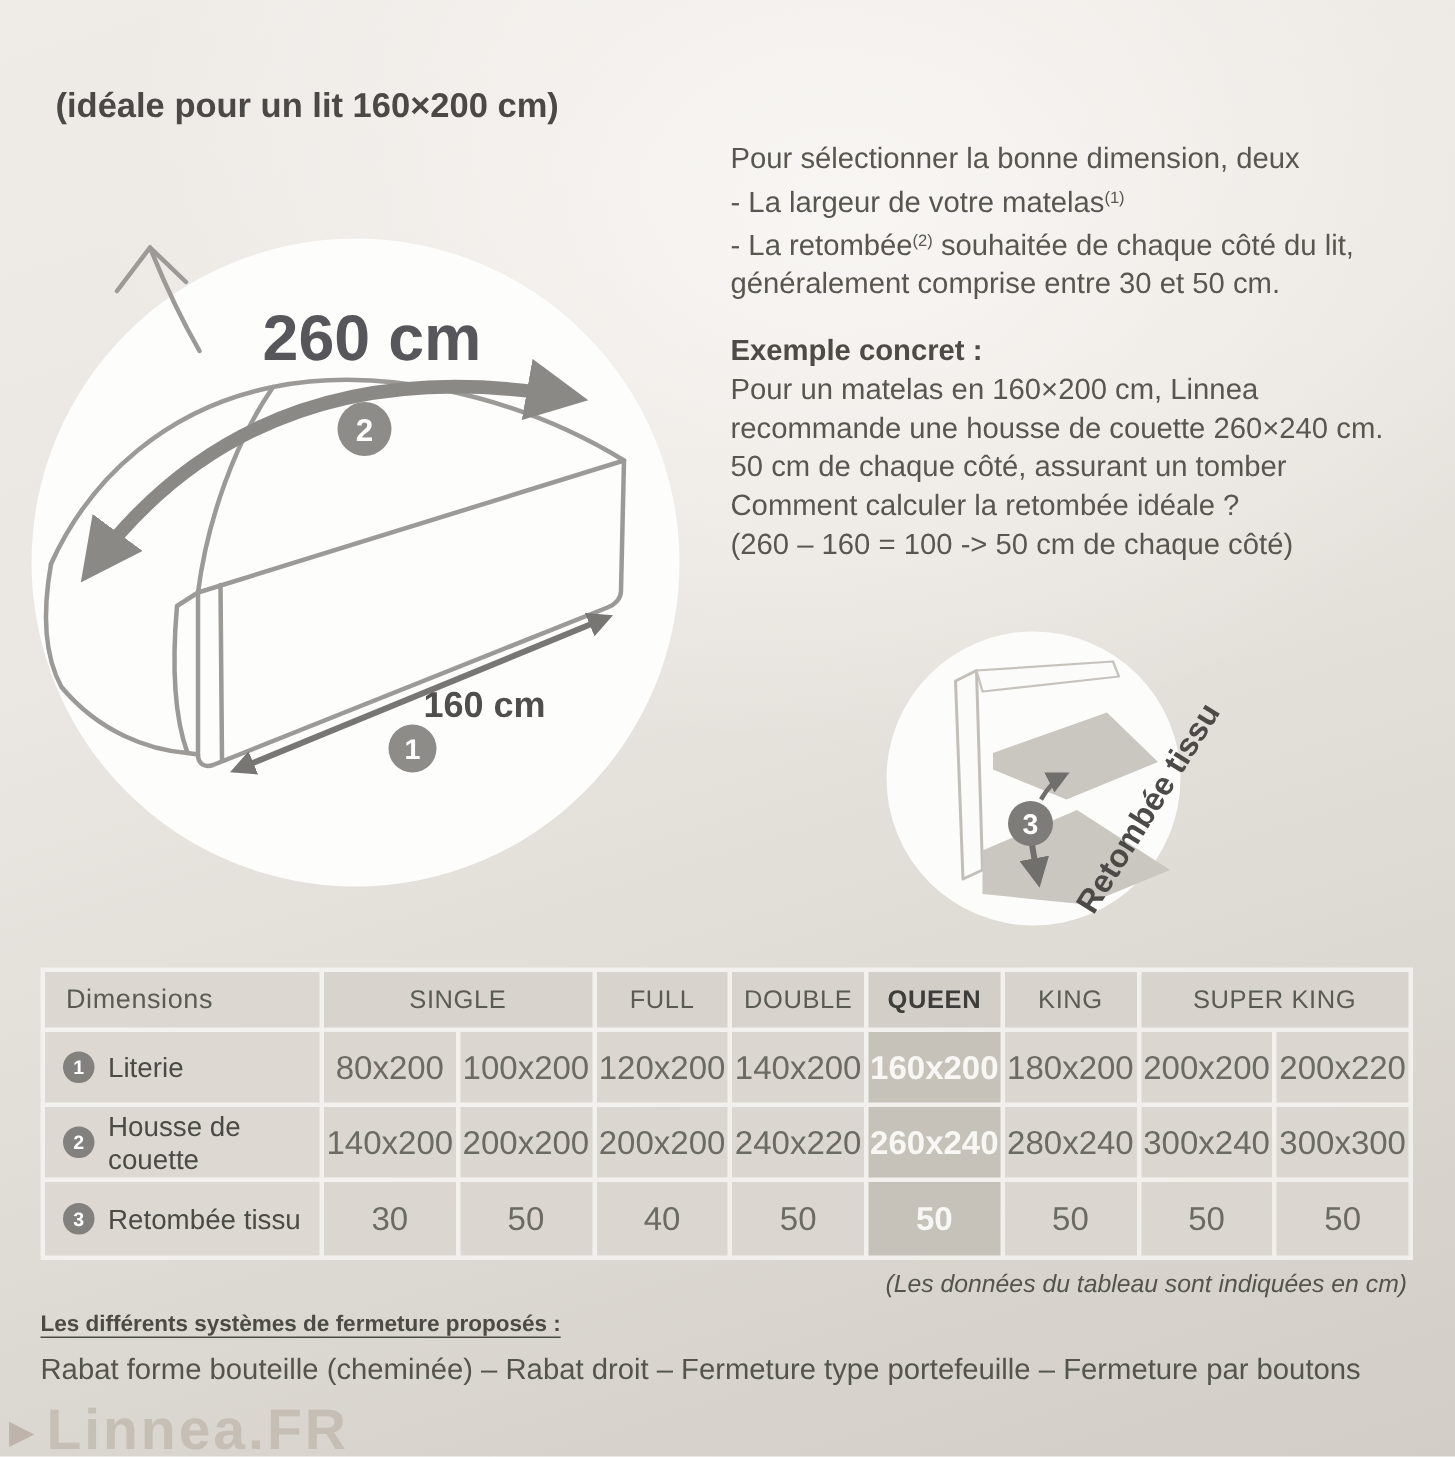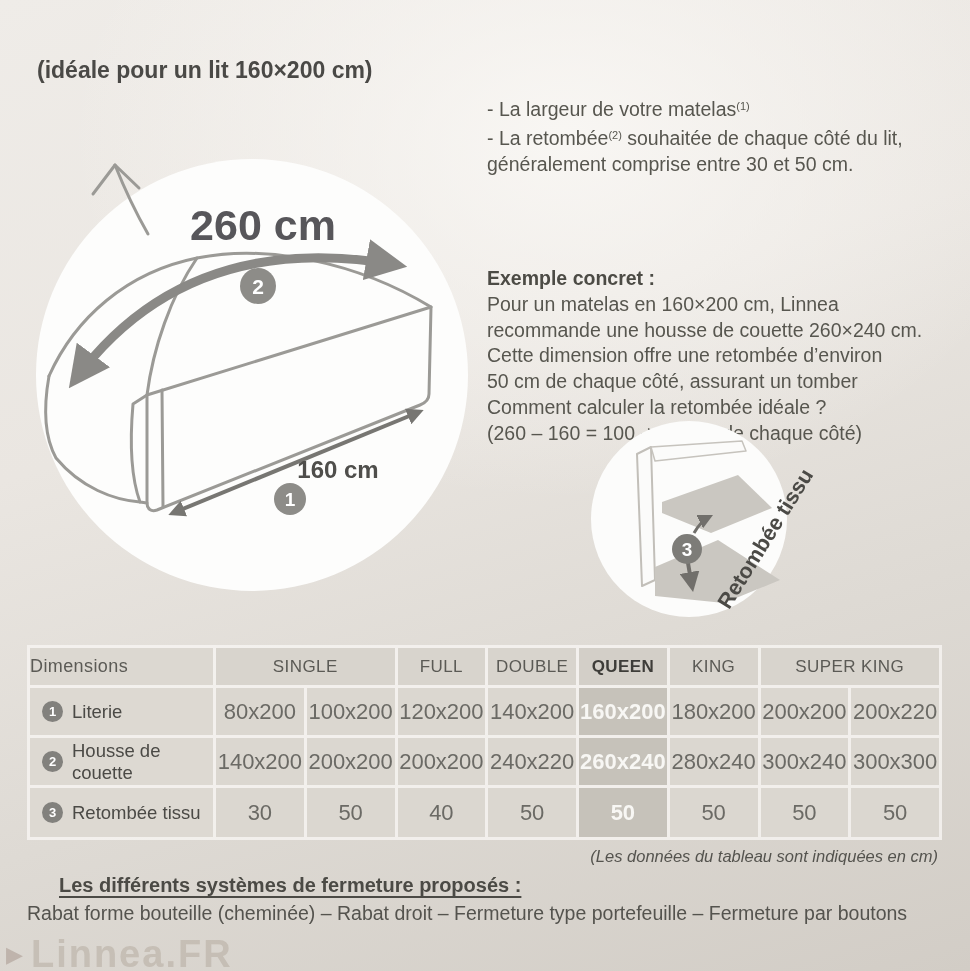--- a/index.html
+++ b/index.html
@@ -18,61 +18,61 @@
   }
   .subtitle {
     position:absolute; left:37px; top:57px;
     font-size:23px; font-weight:bold; color:#4a4946;
   }
   
   .intro { position:absolute; left:487px; top:94px; width:468px;
     font-size:19.5px; line-height:25.8px; color:#57564f; }
   .intro sup, .iline sup { font-size:11px; vertical-align:6px; }
   .example { position:absolute; left:487px; top:222px; width:468px;
-    font-size:19.5px; line-height:25.8px; color:#57564f;margin-top:44px; }
+    font-size:19.5px; line-height:25.8px; color:#57564f; }
   .ex-heading { font-weight:bold; color:#4c4b45; }
   
-  .big-circle { position:absolute; left:35px; top:158px; width:434px; height:434px; }
+  .big-circle { position:absolute; left:20px; top:158px; width:434px; height:434px; }
   
   .small-circle { position:absolute; left:590px; top:420px; width:198px; height:198px; }
   .drop-label {
     position:absolute; left:735px; top:588px; height:26px;
     font-size:21.5px; font-weight:bold; color:#4b4a46; white-space:nowrap;
     transform:rotate(-58deg); transform-origin:0% 100%;
   }
   
   .sizes-table {
     position:absolute; left:27px; top:645px; width:915px;
     display:grid; grid-template-columns:183px repeat(8, 1fr);
     grid-template-rows:37px 47px 47px 49px; gap:3px; padding:3px;
     background:rgba(247,245,242,0.8);
   }
   .th, .td, .tl { display:flex; align-items:center; justify-content:center; }
   .th { background:#d8d4cd; font-size:17px; color:#5b5a55; letter-spacing:0.4px; }
-  .th.c-dim { justify-content:flex-start; background:#dcd8d1; font-size:18px; }
+  .th.c-dim { justify-content:flex-start; padding-left:14px; background:#dcd8d1; font-size:18px; }
   .th-queen { font-weight:bold; color:#3e3d39; background:#d3cfc8; }
   .span2 { grid-column:span 2; }
   .td { background:#dbd7d0; font-size:22px; color:#6b6a65; }
   .tl { background:#ddd9d2; justify-content:flex-start; padding-left:12px; gap:9px; }
   .tl .lbl { font-size:18.5px; color:#4b4a46; }
   .tbadge {
     flex:0 0 auto; width:21px; height:21px; border-radius:50%;
     background:#82817d; color:#fff; font-size:13px; font-weight:bold;
     display:flex; align-items:center; justify-content:center;
   }
   .hl { background:#c6c2ba; color:#f8f7f4; font-weight:bold; }
   .table-note {
     position:absolute; left:480px; top:847px; width:458px; text-align:right;
     font-size:16.5px; font-style:italic; color:#54534e;
   }
   
   .closures-heading {
     position:absolute; left:27px; top:874px;
-    font-size:20px; font-weight:bold; color:#4b4a45;
-    text-decoration:underline; text-underline-offset:4px;margin-left:32px;
+    font-size:15px; font-weight:bold; color:#4b4a45;
+    text-decoration:underline; text-underline-offset:4px;
   }
   .closures-list {
     position:absolute; left:27px; top:902px; width:930px;
     font-size:19.5px; color:#54534e;
   }
   
   .watermark {
     position:absolute; left:6px; top:933px; display:flex; align-items:center; gap:8px;
     color:rgba(178,167,156,0.5);
   }
@@ -80,30 +80,30 @@
   .wm-text { font-size:38px; font-weight:bold; letter-spacing:2px; }
 </style>
 </head>
 <body>
 
 <div class="page">
 
   <h2 class="subtitle">(idéale pour un lit 160×200 cm)</h2>
 
   <div class="intro">
+    <div class="iline"><span>Pour sélectionner la bonne dimension, deux</span></div>
     <div class="iline"><span>- La largeur de votre matelas</span><sup>(1)</sup></div>
     <div class="iline"><span>- La retombée</span><sup>(2)</sup><span> souhaitée de chaque côté du lit,</span></div>
     <div class="iline"><span>généralement comprise entre 30 et 50 cm.</span></div>
   </div>
 
   <div class="example">
     <div class="ex-heading">Exemple concret :</div>
     <div class="xline">Pour un matelas en 160×200 cm, Linnea</div>
     <div class="xline">recommande une housse de couette 260×240 cm.</div>
-    <div class="xline">Cette dimension offre une retombée d’environ</div>
     <div class="xline">50 cm de chaque côté, assurant un tomber</div>
     <div class="xline">Comment calculer la retombée idéale ?</div>
     <div class="xline">(260 – 160 = 100  -&gt; 50 cm de chaque côté)</div>
   </div>
 
   <div class="big-circle">
     <svg width="434" height="434" viewBox="0 0 434 434">
       <defs>
         <marker id="ah-big" viewBox="0 0 10 10" refX="7.5" refY="5" markerWidth="4.6" markerHeight="4.6" orient="auto-start-reverse">
           <path d="M0,0 L10,5 L0,10 z" fill="#8a8986"></path>

